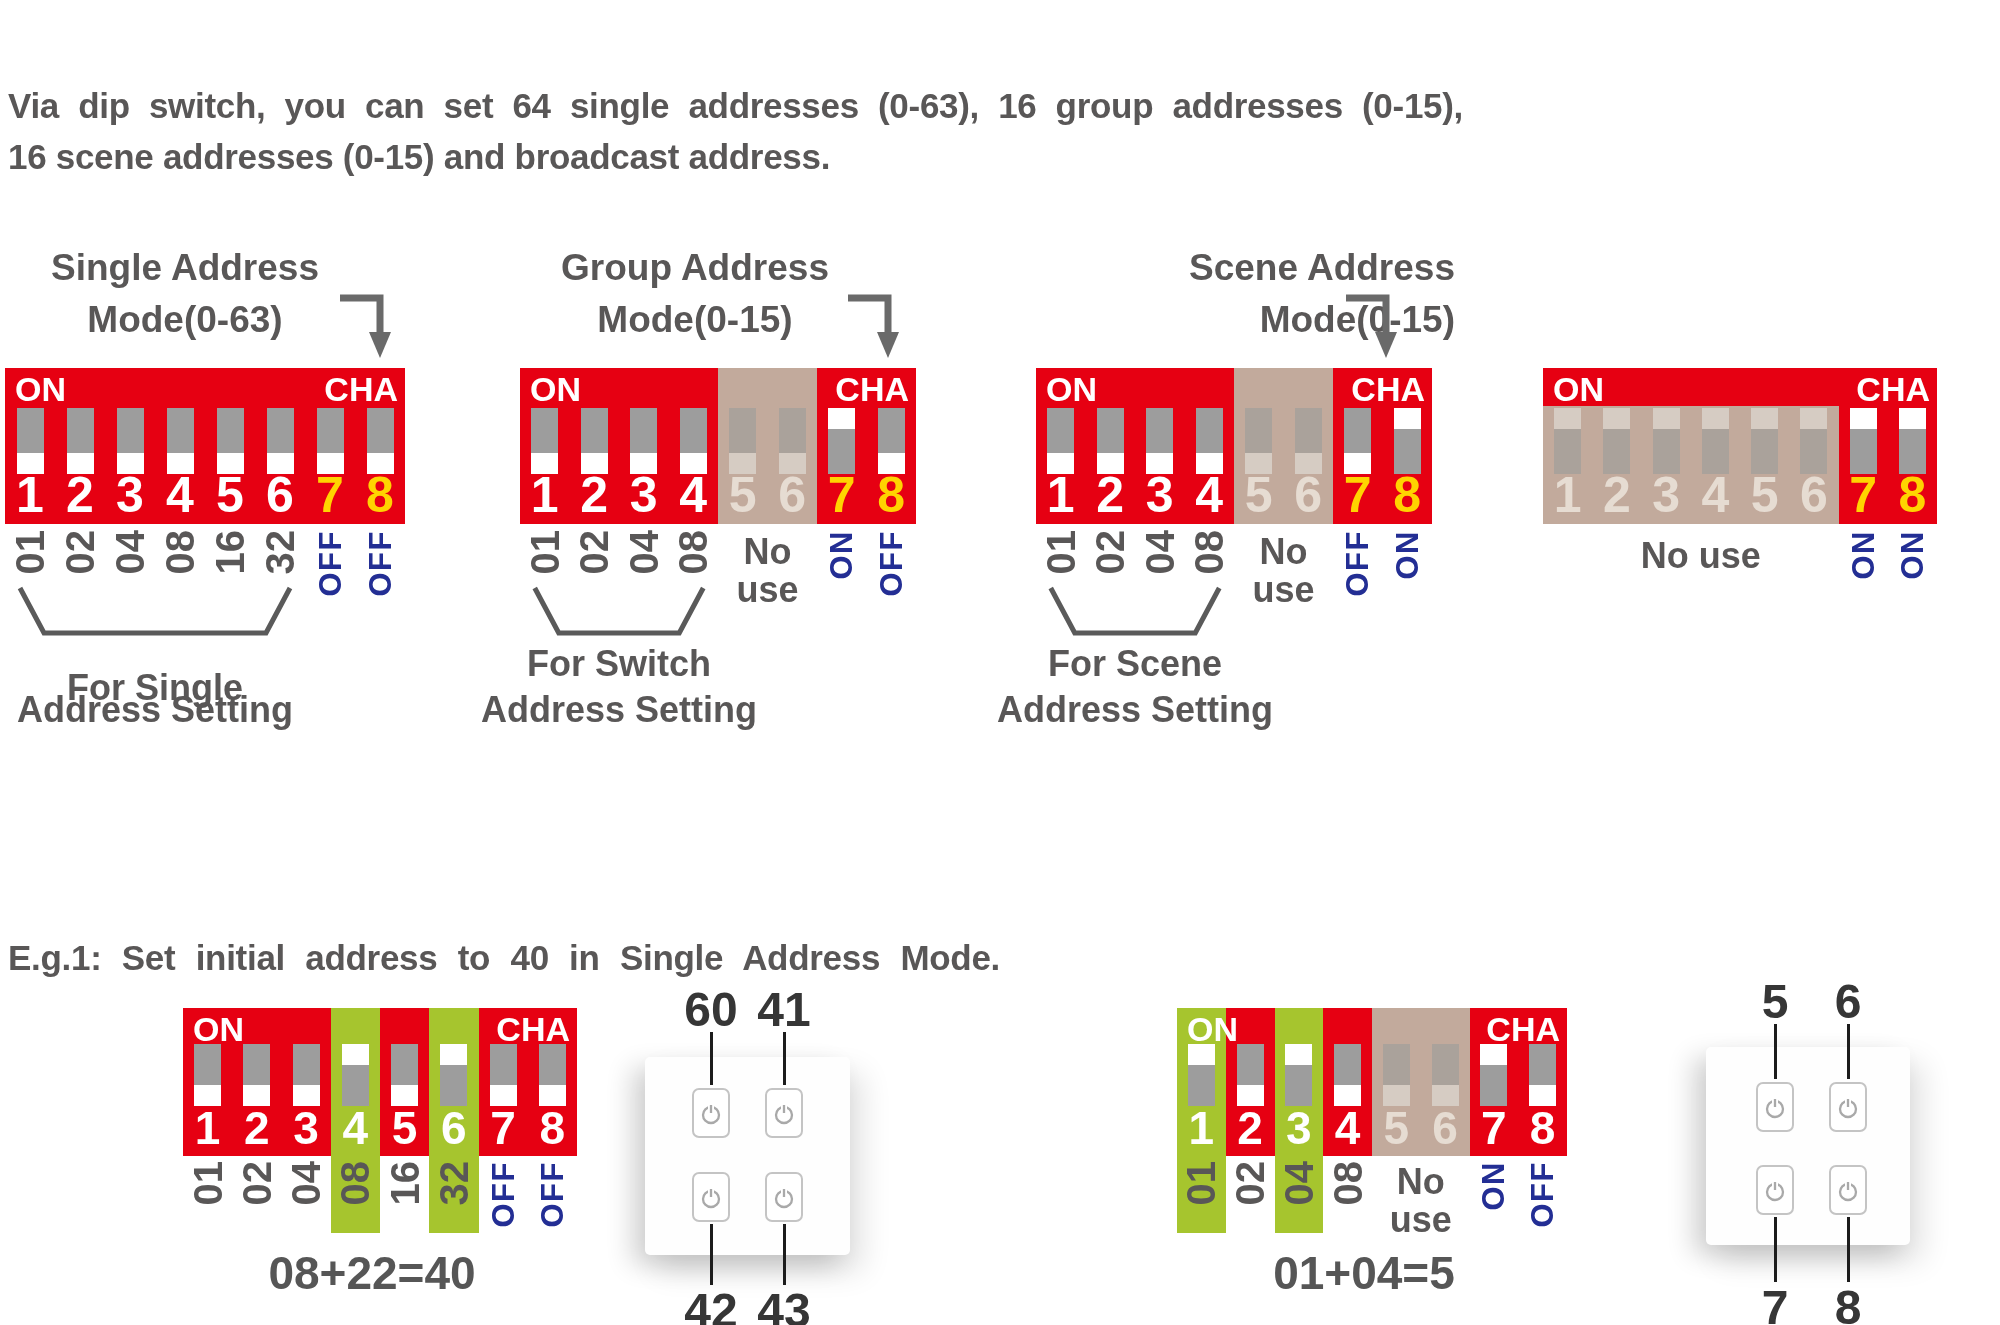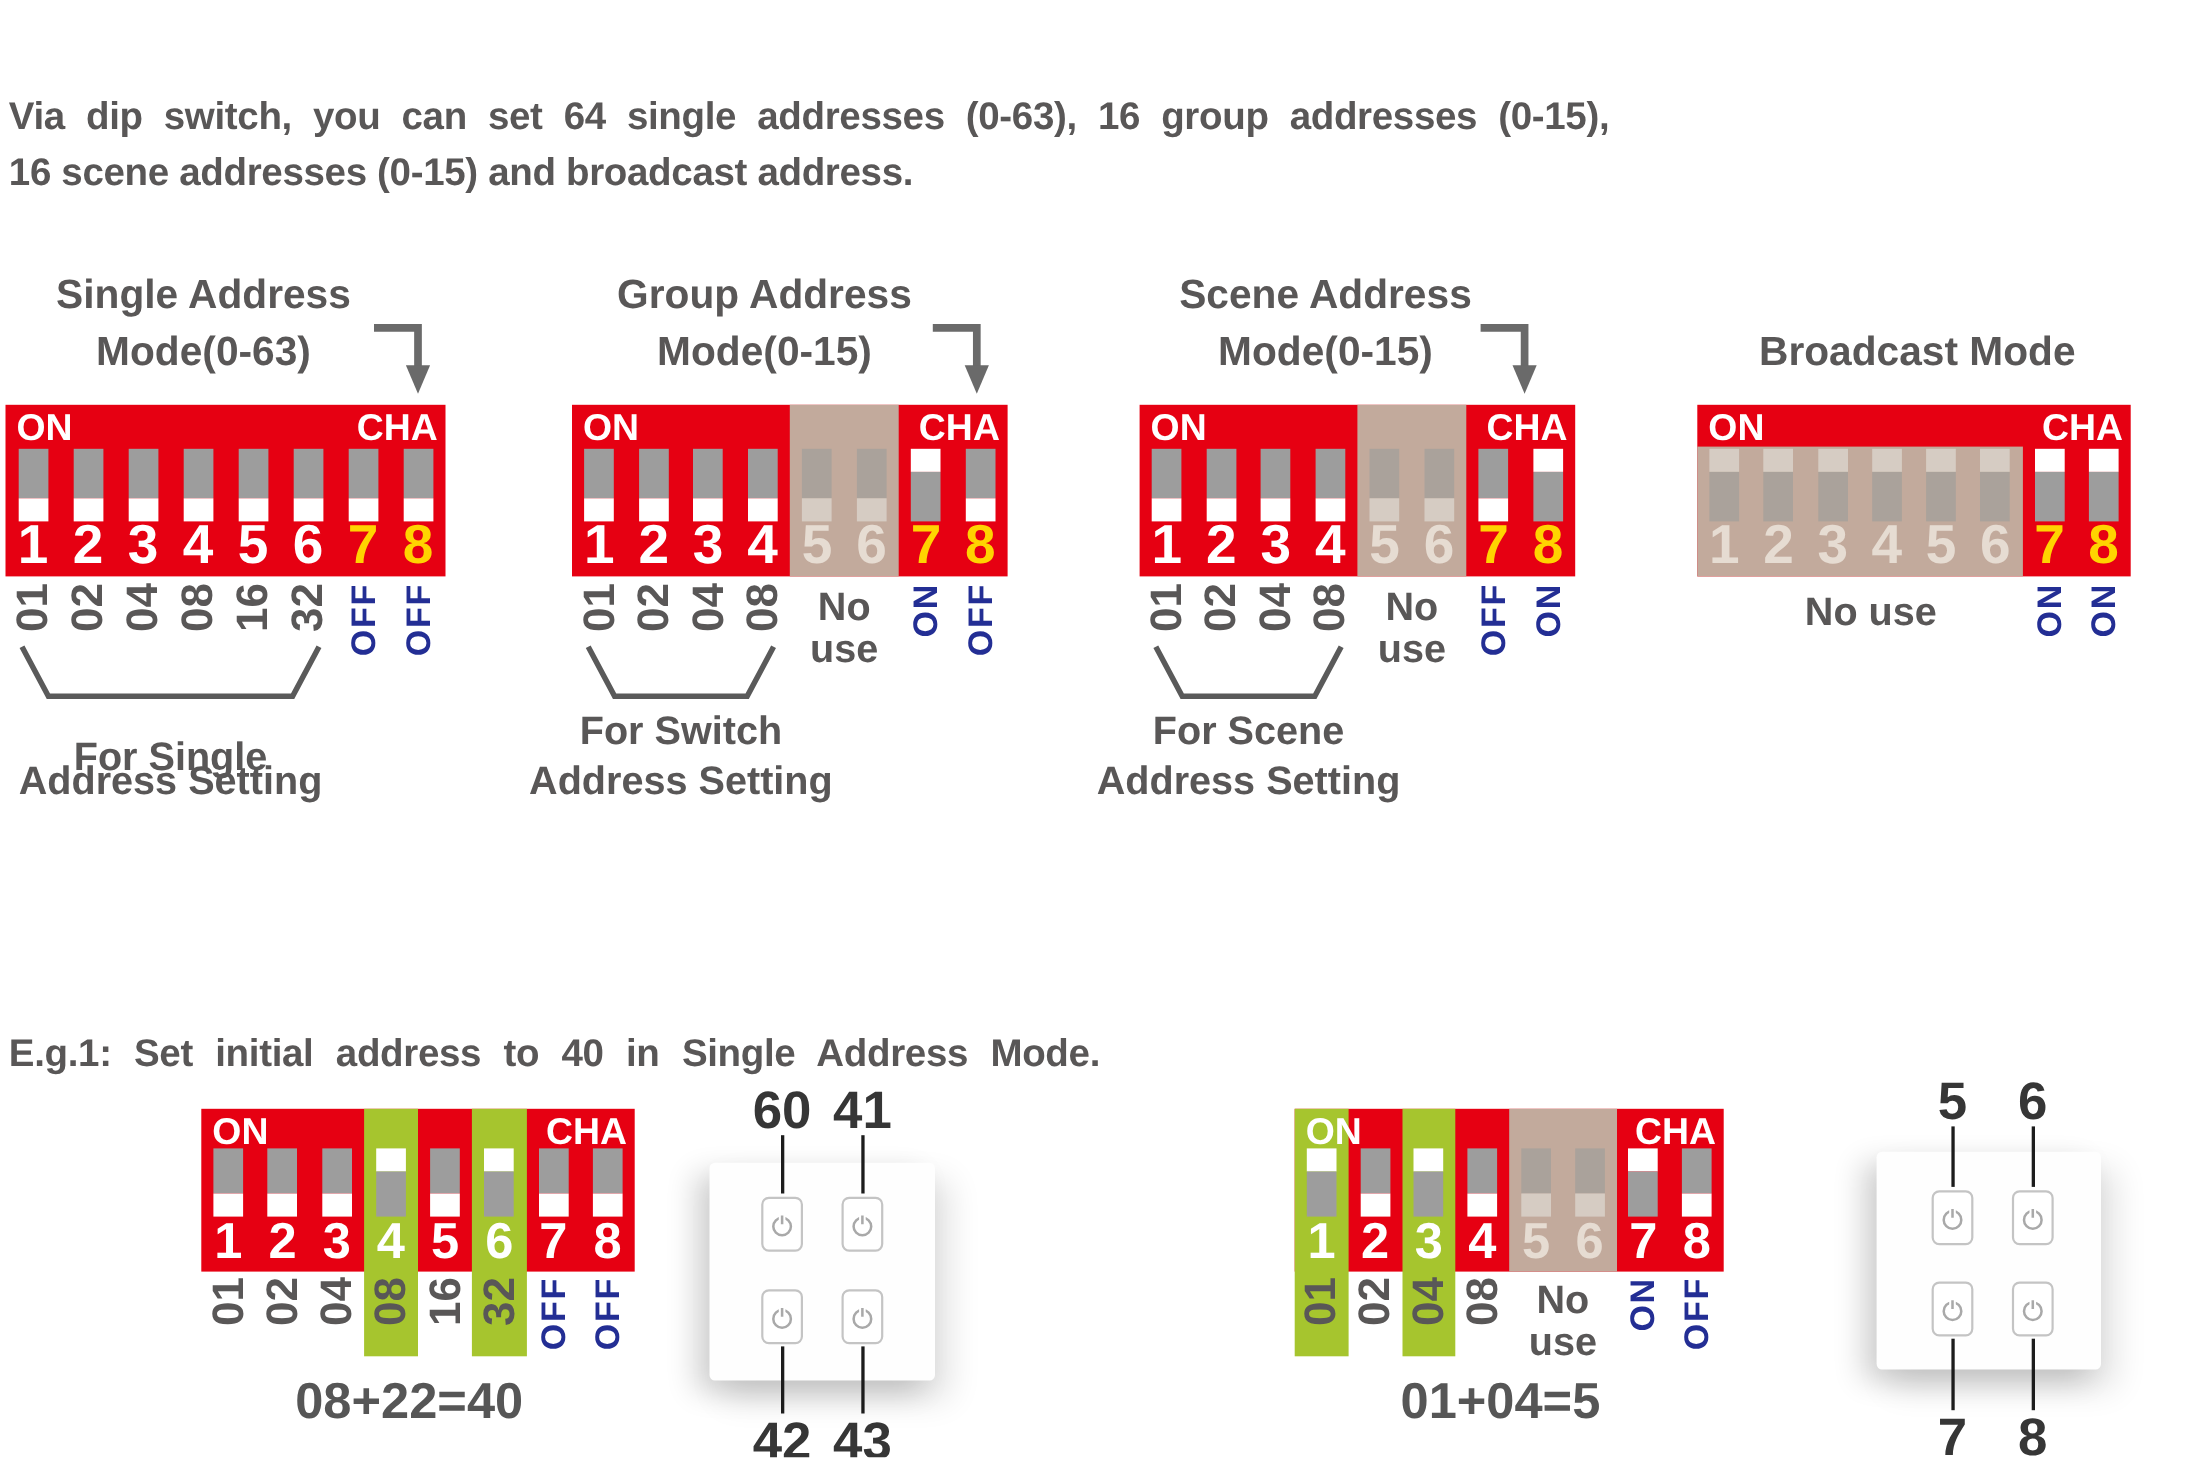--- a/index.html
+++ b/index.html
@@ -53,27 +53,23 @@
   </div>
 
   <div class="abs mode-heading" style="left:-65px;top:242px;width:500px;">
     <div>Single Address</div>
     <div>Mode(0-63)</div>
   </div>
   <div class="abs mode-heading" style="left:445px;top:242px;width:500px;">
     <div>Group Address</div>
     <div>Mode(0-15)</div>
   </div>
-  <div class="abs mode-heading" style="left:955px;top:242px;width:500px;">
+  <div class="abs mode-heading" style="left:955px;top:242px;width:500px;text-align:right;">
     <div>Scene Address</div>
     <div>Mode(0-15)</div>
-  </div>
-  <div class="abs mode-heading" style="left:1493px;top:242px;width:500px;">
-    <div></div>
-    <div>Broadcast Mode</div>
   </div>
 
   <svg class="arrow" style="left:338px;top:290px;" width="56" height="72" viewBox="0 0 56 72">
     <polyline points="2,8 42,8 42,44" fill="none" stroke="#6a6a6a" stroke-width="7"></polyline>
     <polygon points="31,42 53,42 42,68" fill="#6a6a6a"></polygon>
   </svg>
   <svg class="arrow" style="left:846px;top:290px;" width="56" height="72" viewBox="0 0 56 72">
     <polyline points="2,8 42,8 42,44" fill="none" stroke="#6a6a6a" stroke-width="7"></polyline>
     <polygon points="31,42 53,42 42,68" fill="#6a6a6a"></polygon>
   </svg>

